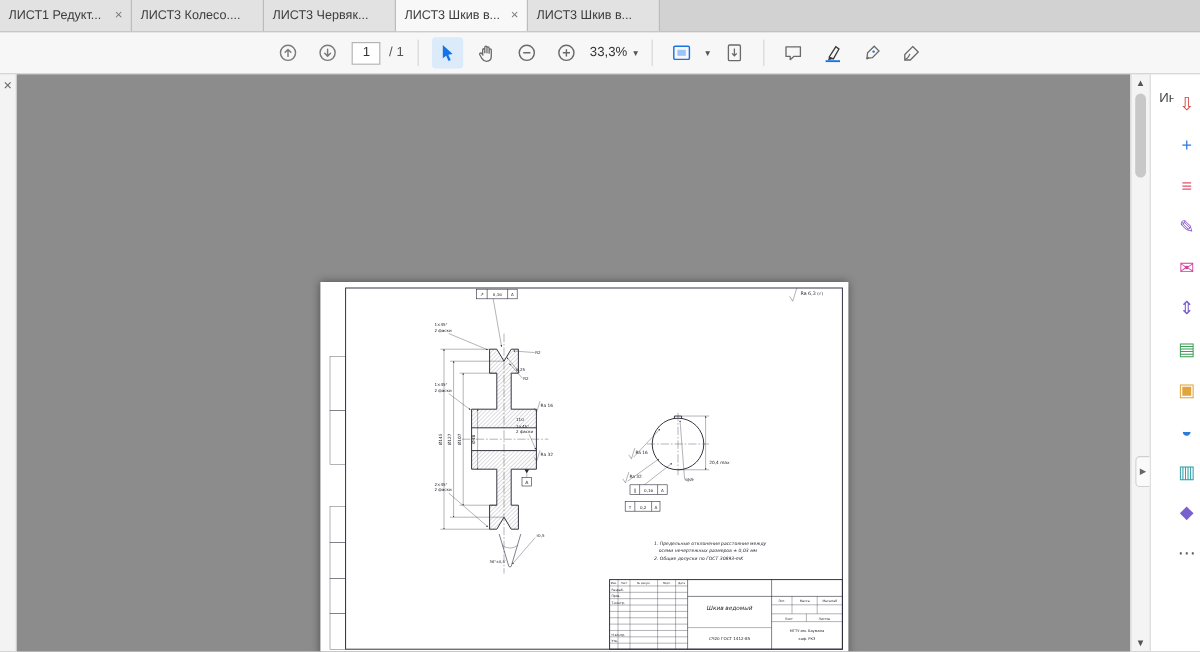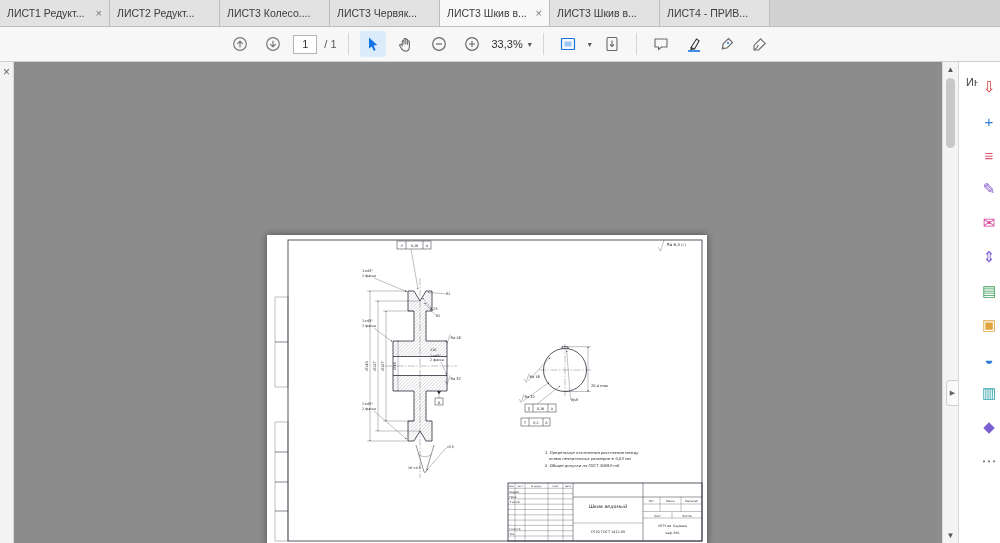--- a/index.html
+++ b/index.html
@@ -70,37 +70,31 @@
 <body>
 
 <div class="app">
 
   <div class="tabbar">
     <div class="tab">
       <span class="tab-label">ЛИСТ1 Редукт...</span>
       <span class="tab-close">×</span>
     </div>
     <div class="tab">
-      <span class="tab-label">ЛИСТ2 Редукт...</span>
-    </div>
-    <div class="tab">
       <span class="tab-label">ЛИСТ3 Колесо....</span>
     </div>
     <div class="tab">
       <span class="tab-label">ЛИСТ3 Червяк...</span>
     </div>
     <div class="tab active">
       <span class="tab-label">ЛИСТ3 Шкив в...</span>
       <span class="tab-close">×</span>
     </div>
     <div class="tab">
       <span class="tab-label">ЛИСТ3 Шкив в...</span>
-    </div>
-    <div class="tab">
-      <span class="tab-label">ЛИСТ4 - ПРИВ...</span>
     </div>
   </div>
 
   <div class="toolbar">
     <button class="tbtn">
       <svg width="16" height="16" viewBox="0 0 16 16">
           <circle cx="8" cy="8" r="6.3" fill="none" stroke="#7a7a7a" stroke-width="1.2"></circle>
           <path d="M8 11V5.4M5.6 7.6L8 5.2l2.4 2.4" fill="none" stroke="#7a7a7a" stroke-width="1.2" stroke-linecap="round" stroke-linejoin="round"></path>
         </svg>
     </button>

